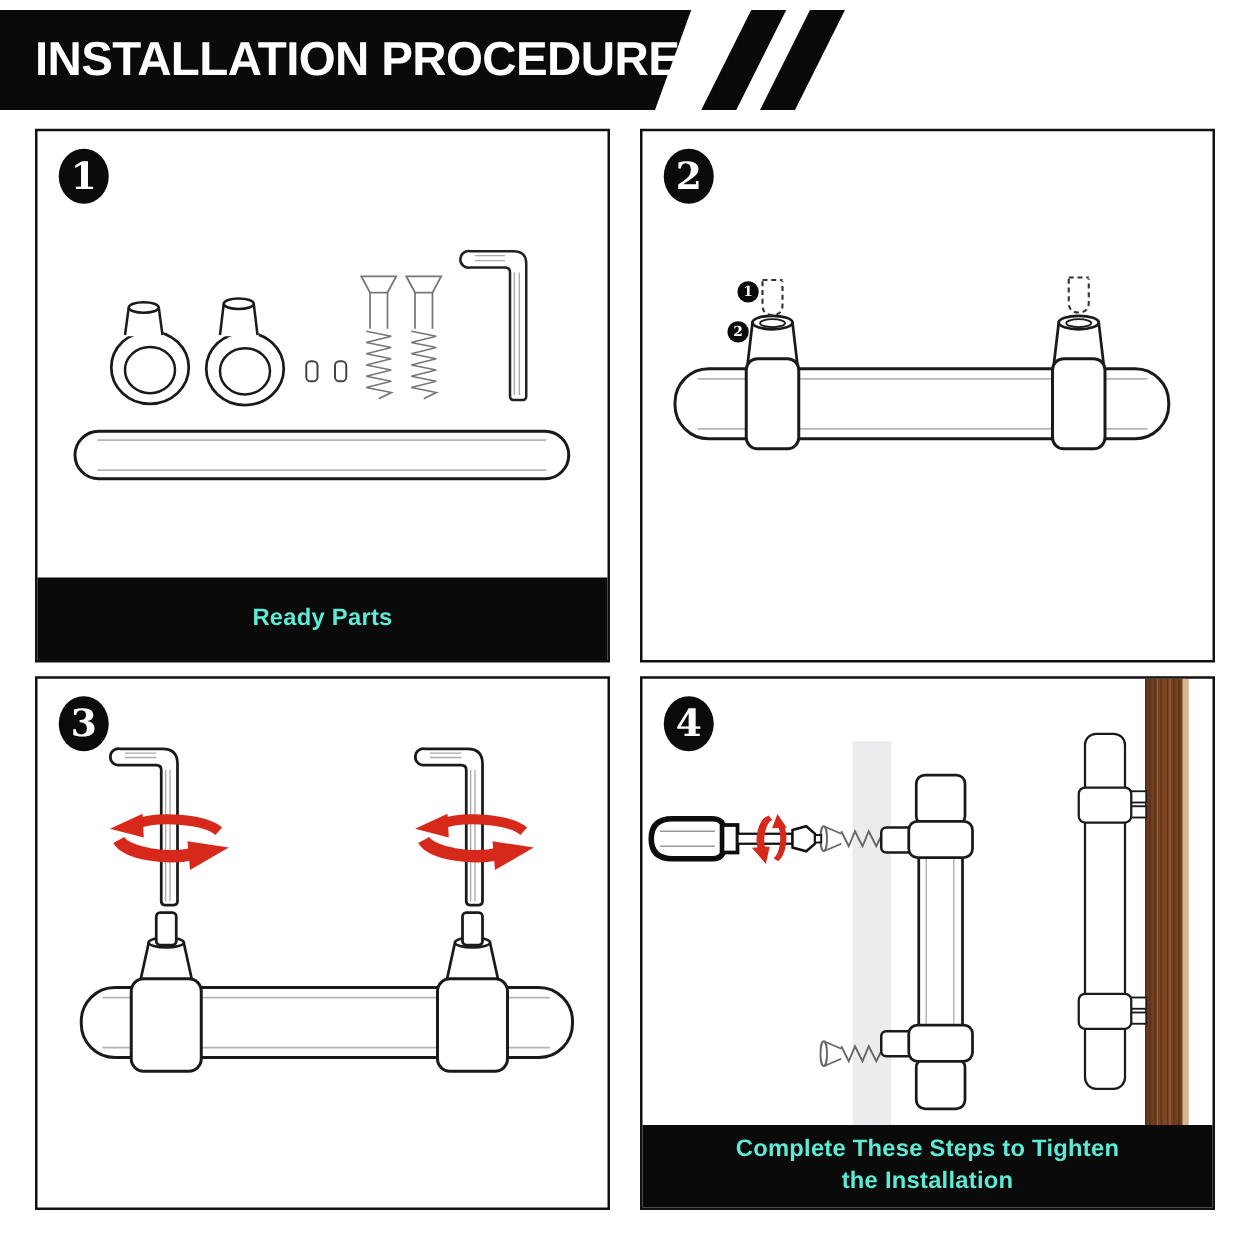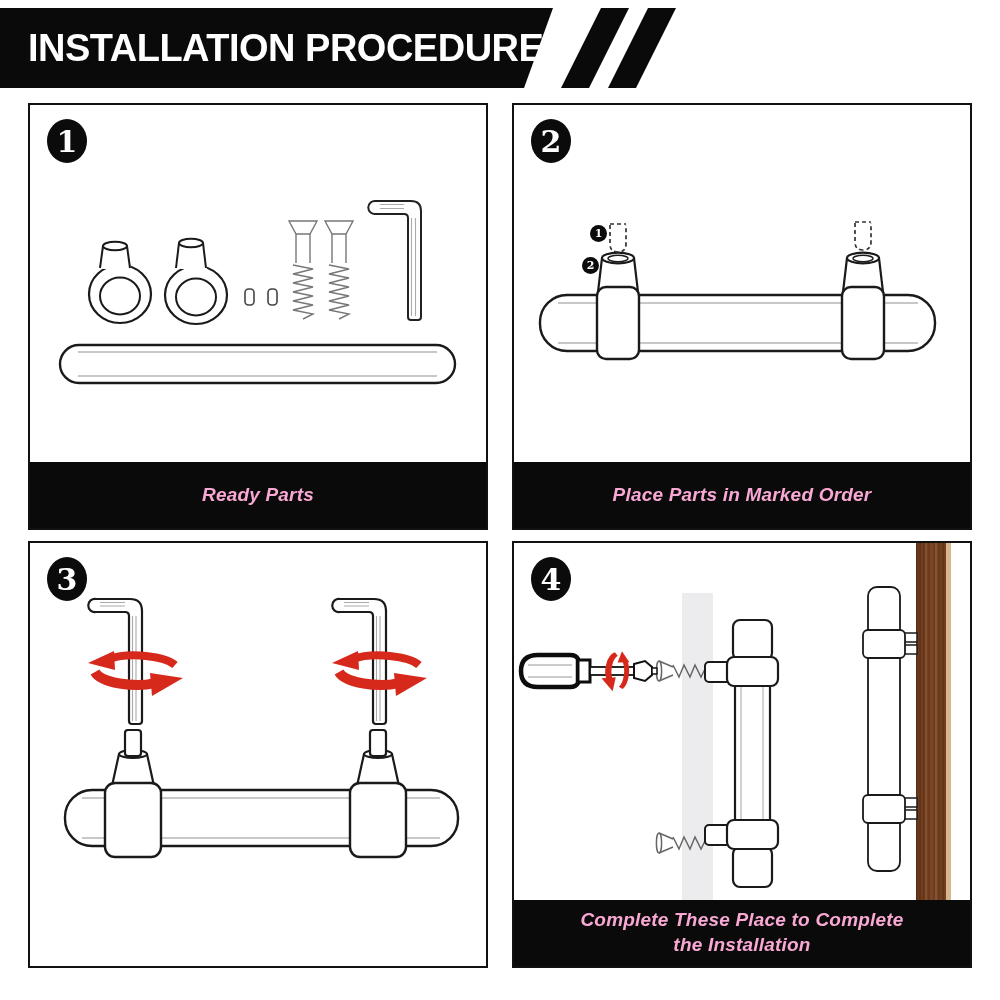--- a/index.html
+++ b/index.html
@@ -10,21 +10,21 @@
   .header svg{position:absolute;left:0;top:0;}
   .header-title{position:absolute;left:28px;top:8px;height:80px;display:flex;align-items:center;
         color:#ffffff;font-size:38px;font-weight:bold;letter-spacing:-0.5px;white-space:nowrap;}
   
   .panel{position:absolute;width:460px;height:427px;border:2px solid #111;background:#fff;box-sizing:border-box;}
   .p1{left:28px;top:103px;} .p2{left:512px;top:103px;}
   .p3{left:28px;top:541px;} .p4{left:512px;top:541px;}
   .illu{position:absolute;left:0;top:0;}
   .caption{position:absolute;left:0;right:0;bottom:0;height:66px;background:#0a0a0a;
         display:flex;flex-direction:column;align-items:center;justify-content:center;
-        color:#f9a8d4;font-size:19px;font-weight:600;letter-spacing:.2px;line-height:1.3;text-align:left;font-style:italic;}
+        color:#5eead4;font-size:19px;font-weight:600;letter-spacing:.2px;line-height:1.3;text-align:left;}
   .badge{position:absolute;left:17px;top:14px;width:40px;height:44px;border-radius:50%;
         background:#0b0b0b;color:#fff;display:flex;align-items:center;justify-content:center;
         font-family:"DejaVu Serif",serif;font-weight:700;font-size:30px;}
   .mini-badge{position:absolute;width:17px;height:17px;border-radius:50%;background:#0b0b0b;color:#fff;
         display:flex;align-items:center;justify-content:center;
         font-family:"DejaVu Serif",serif;font-weight:700;font-size:11px;}
   .mb1{left:76px;top:120px;} .mb2{left:68px;top:152px;}
 </style>
 </head>
 <body>
@@ -116,23 +116,20 @@
       </g>
 
       <g stroke="#333" stroke-width="1.7" fill="none" stroke-dasharray="4,3">
         <path d="M96,119 L112,119 M96,120 V139 Q96,147 104,147 Q112,147 112,139 V120"></path>
         <path d="M341,117 L357,117 M341,118 V137 Q341,145 349,145 Q357,145 357,137 V118"></path>
       </g>
     </svg>
     <div class="badge">2</div>
     <div class="mini-badge mb1">1</div>
     <div class="mini-badge mb2">2</div>
-    <div class="caption">
-      <div>Place Parts in Marked Order</div>
-    </div>
   </section>
 
   <section class="panel p3">
     <svg class="illu" width="456" height="357" viewBox="0 0 456 357">
 
       <g>
         <rect x="35" y="247" width="393" height="56" rx="27" fill="#fff" stroke="#1a1a1a" stroke-width="2.4"></rect>
         <path d="M52,255 H410 M52,295 H410" stroke="#b5b5b5" stroke-width="1.4" fill="none"></path>
       </g>
 
@@ -240,18 +237,18 @@
 
       <g transform="translate(103,128) rotate(90) scale(0.42,0.62)">
         <path d="M40,-6 C30,-15 -6,-19 -26,-12" stroke="#d7281c" stroke-width="8" fill="none"></path>
         <polygon points="-21,-20 -47,-8 -20,-1" fill="#d7281c"></polygon>
         <path d="M-40,1 C-34,12 0,17 20,12" stroke="#d7281c" stroke-width="10" fill="none"></path>
         <polygon points="15,2 48,7 17,25" fill="#d7281c"></polygon>
       </g>
     </svg>
     <div class="badge">4</div>
     <div class="caption">
-      <div>Complete These Place to Complete</div>
+      <div>Complete These Steps to Tighten</div>
       <div>the Installation</div>
     </div>
   </section>
 
 </div>
 
 </body></html>

